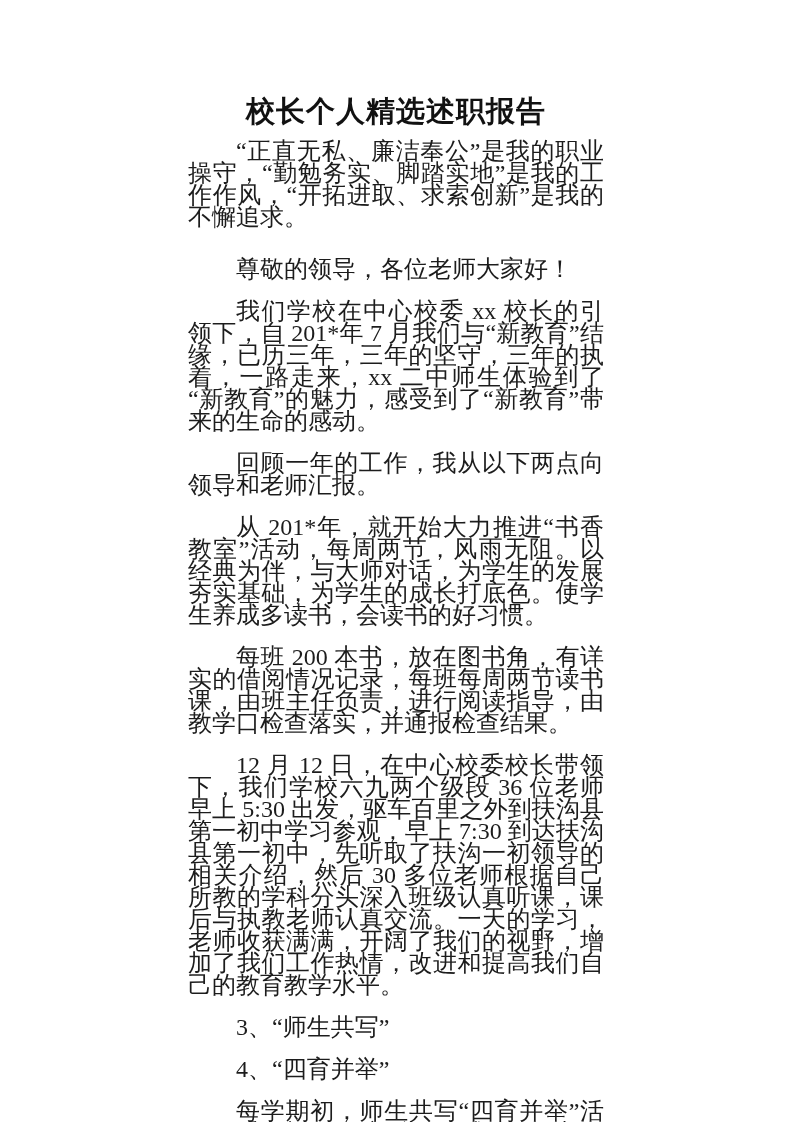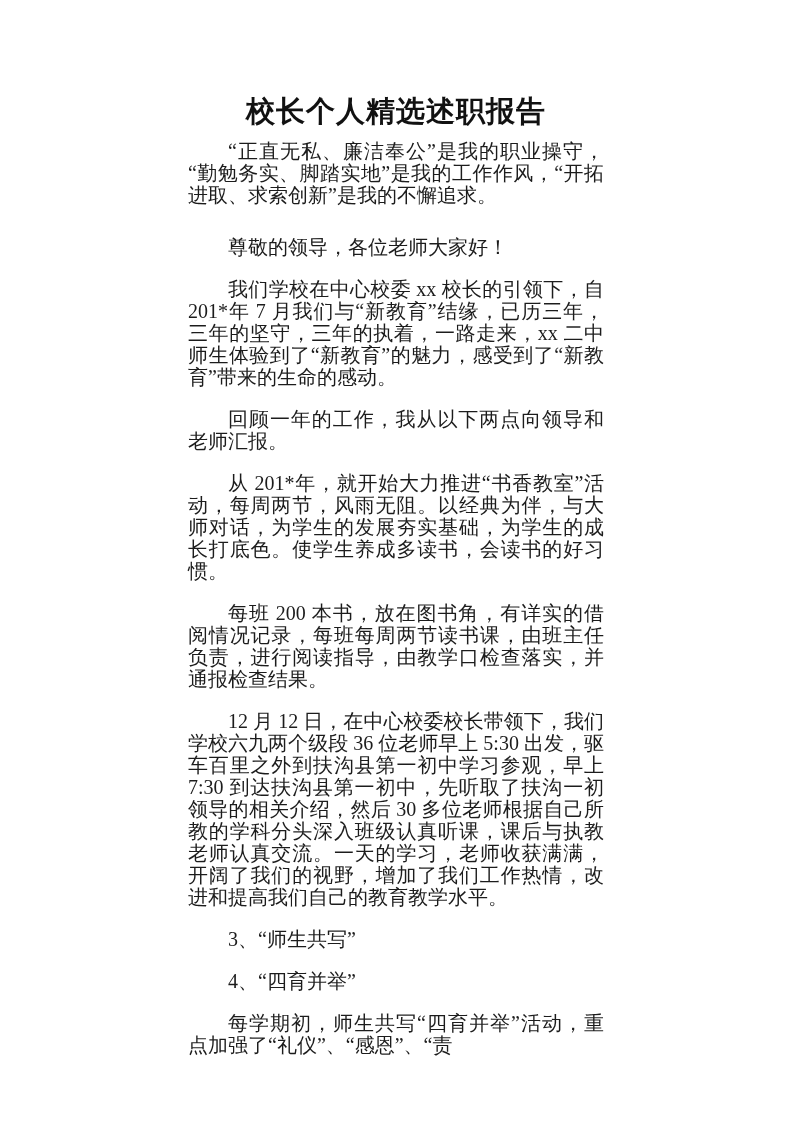--- a/index.html
+++ b/index.html
@@ -25,21 +25,21 @@
     padding-top: 94px;
     font-size: 29px;
     line-height: 34px;
     font-weight: bold;
     text-align: center;
     color: #111111;
     letter-spacing: 1px;
   }
   .doc-body p {
     margin: 20px 0;
-    font-size: 20px;
+    font-size: 24px;
     line-height: 22px;
     text-indent: 2em;
     text-align: justify;
     text-justify: inter-ideograph;
     word-break: break-all;
   }
   
   .doc-body p:nth-of-type(1)  { margin-top: 12px; }
   .doc-body p:nth-of-type(2)  { margin-top: 30px; }
   .doc-body p:nth-of-type(10) { margin-top: 12px; }

